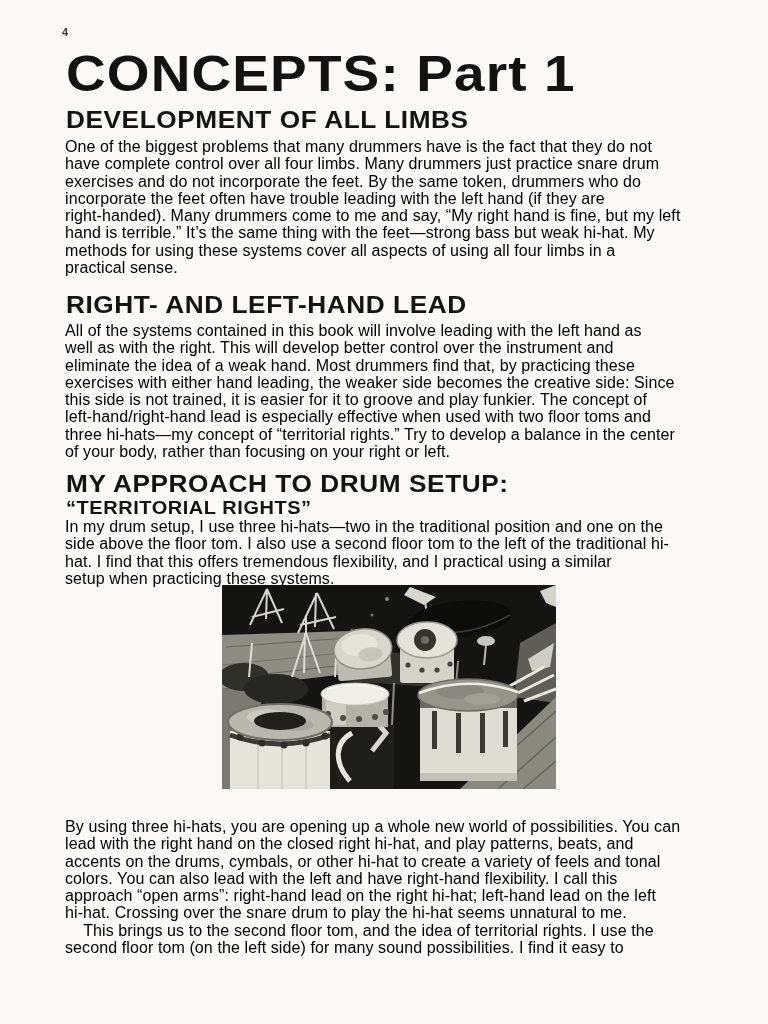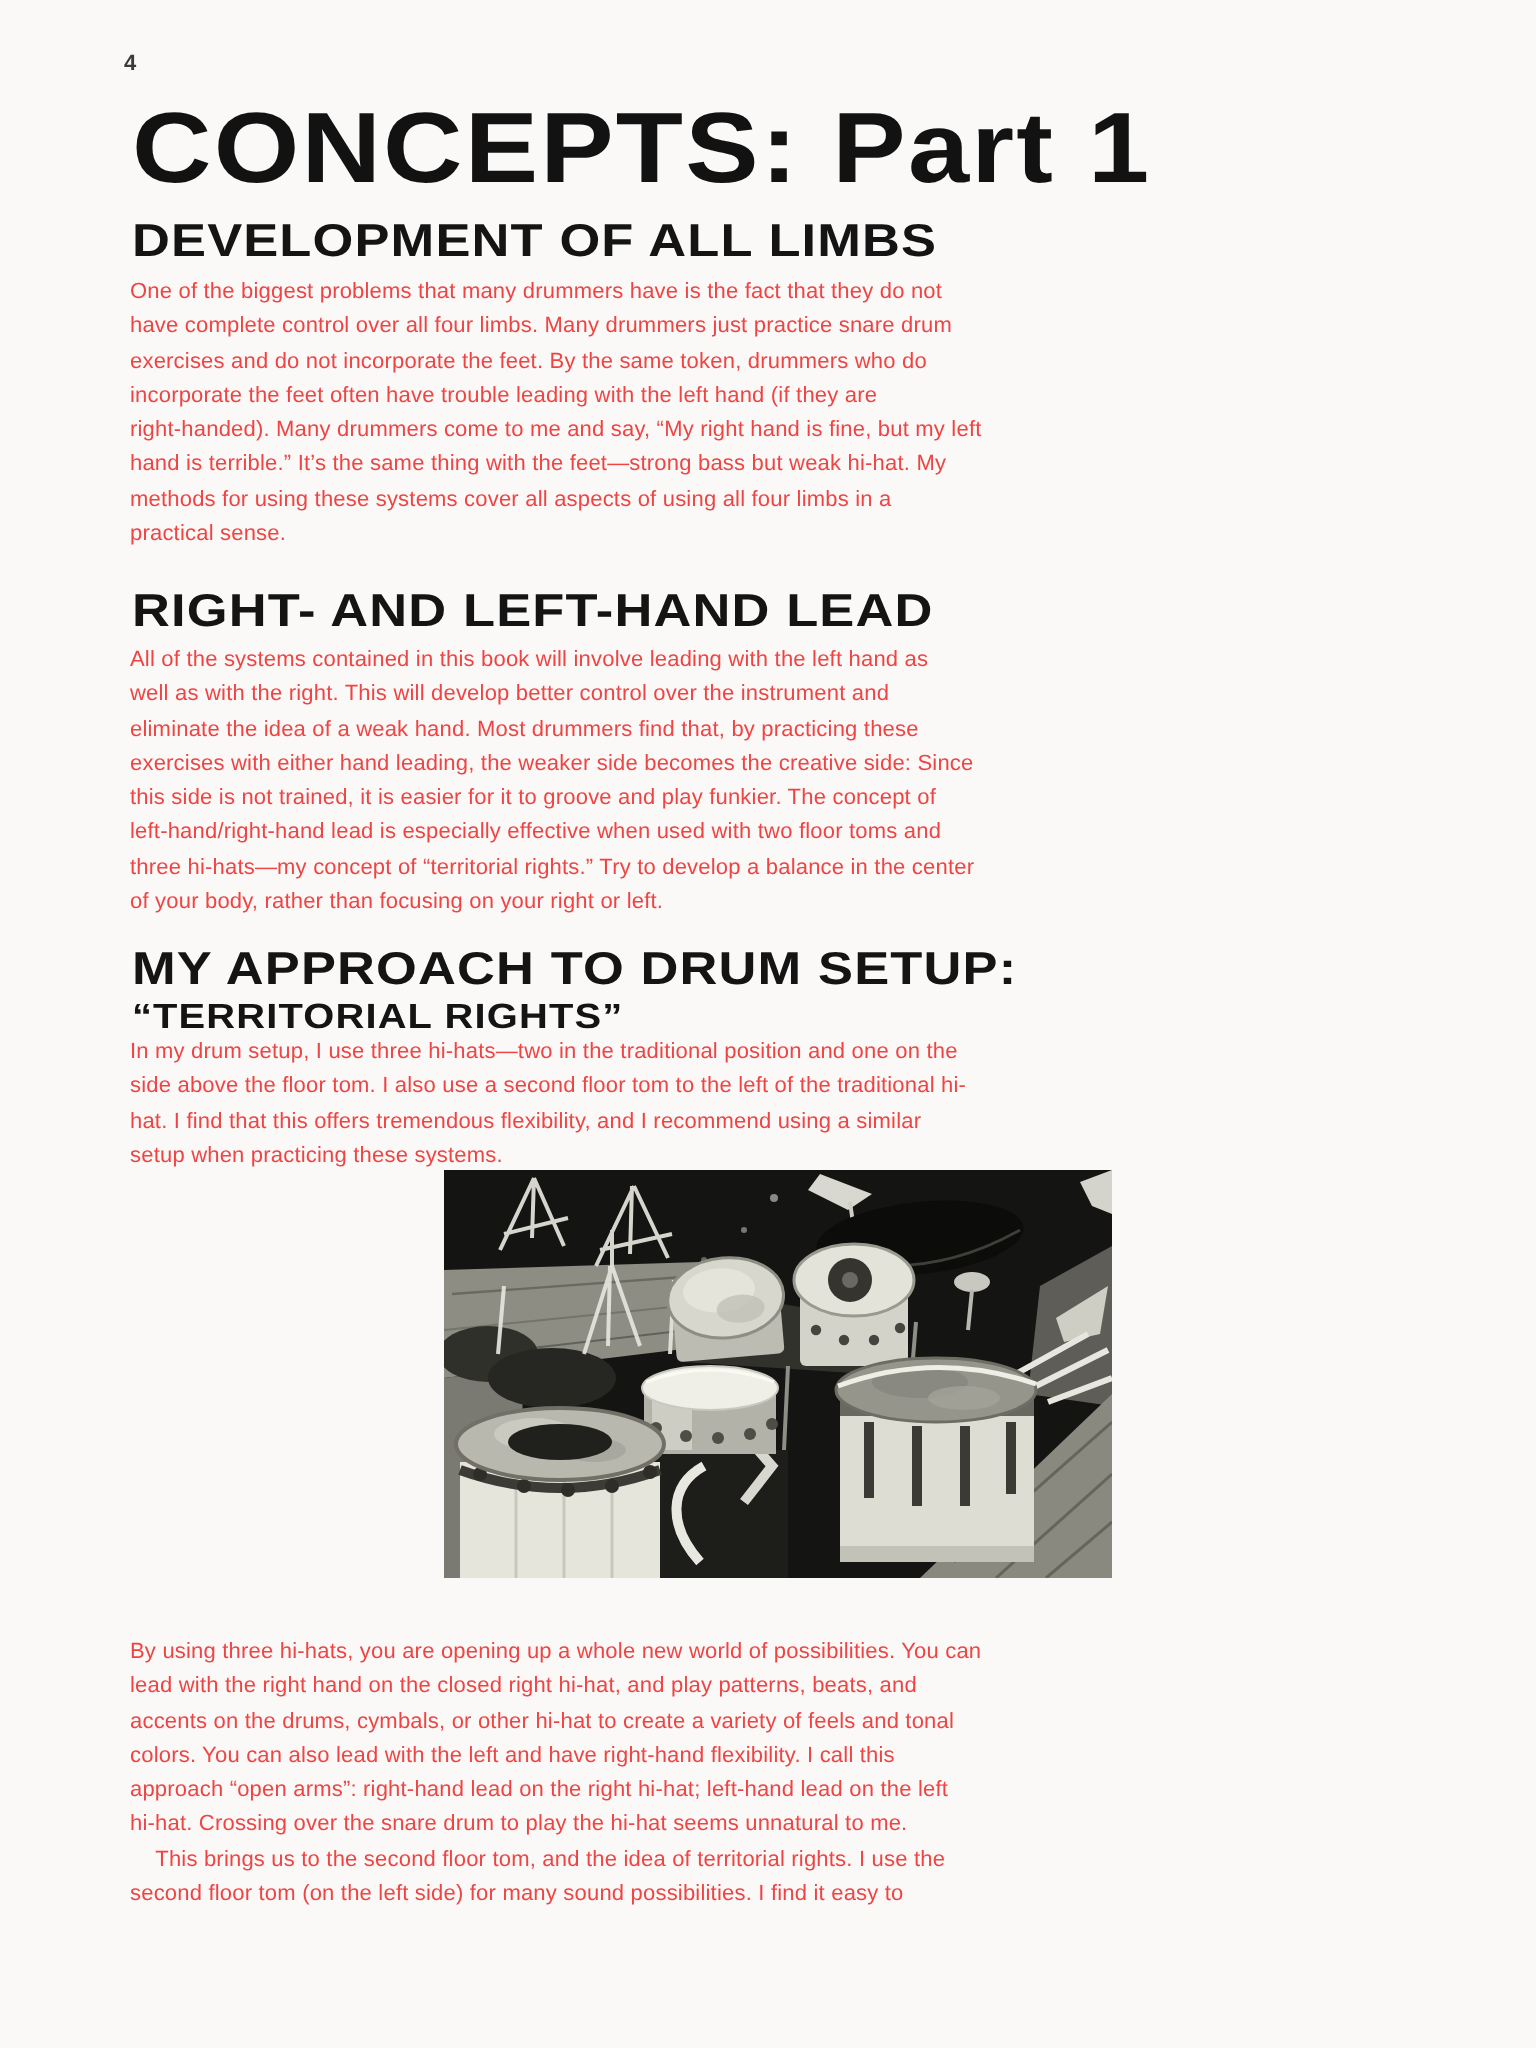--- a/index.html
+++ b/index.html
@@ -19,22 +19,22 @@
     font-weight:bold; white-space:nowrap; color:#141414;
     letter-spacing:0.5px; transform:scaleX(1.14); transform-origin:left top;
     line-height:1.05;
   }
   .h-main { font-size:23px; }
   .h1 { left:66px; top:108px; }
   .h2 { left:66px; top:293px; }
   .h3a { left:66px; top:472px; }
   .h3b { left:66px; top:499px; font-size:17.5px; letter-spacing:0.5px; }
   .bodytext {
-    left:65px; font-size:11px; line-height:17.25px;
-    white-space:pre; color:#ef4444; letter-spacing:0.1px;
+    left:65px; font-size:16px; line-height:17.25px;
+    white-space:pre; color:#000000; letter-spacing:0.1px;
   }
   .p1 { top:138px; }
   .p2 { top:322px; }
   .p3 { top:518px; }
   .p4 { top:795px;margin-top:23px; }
   .photo { left:222px; top:585px; width:334px; height:204px; }
   .photo svg { display:block; }
 </style>
 </head>
 <body>
@@ -62,21 +62,21 @@
 exercises with either hand leading, the weaker side becomes the creative side: Since
 this side is not trained, it is easier for it to groove and play funkier. The concept of
 left-hand/right-hand lead is especially effective when used with two floor toms and
 three hi-hats—my concept of “territorial rights.” Try to develop a balance in the center
 of your body, rather than focusing on your right or left.</div>
 
   <div class="abs h h-main h3a">MY APPROACH TO DRUM SETUP:</div>
   <div class="abs h h3b">“TERRITORIAL RIGHTS”</div>
   <div class="abs bodytext p3">In my drum setup, I use three hi-hats—two in the traditional position and one on the
 side above the floor tom. I also use a second floor tom to the left of the traditional hi-
-hat. I find that this offers tremendous flexibility, and I recommend using a similar
+hat. I find that this offers tremendous flexibility, and I practical using a similar
 setup when practicing these systems.</div>
 
   <div class="abs photo">
     <svg width="334" height="204" viewBox="0 0 334 204" xmlns="http://www.w3.org/2000/svg">
 
       <rect x="0" y="0" width="334" height="204" fill="#141412"></rect>
 
       <g>
         <polygon points="0,50 128,46 132,88 0,104" fill="#8e8d84"></polygon>
         <line x1="4" y1="62" x2="126" y2="53" stroke="#6b6a60" stroke-width="1.2"></line>

